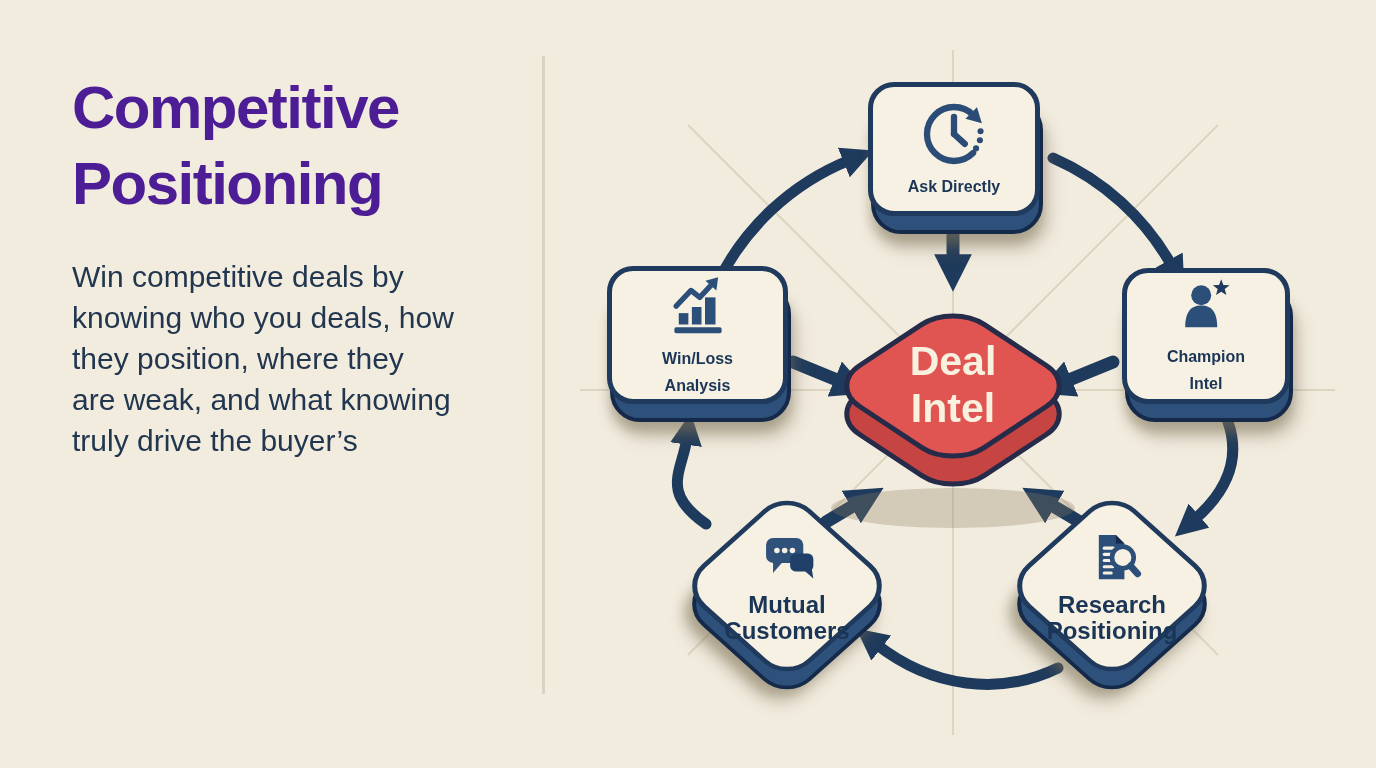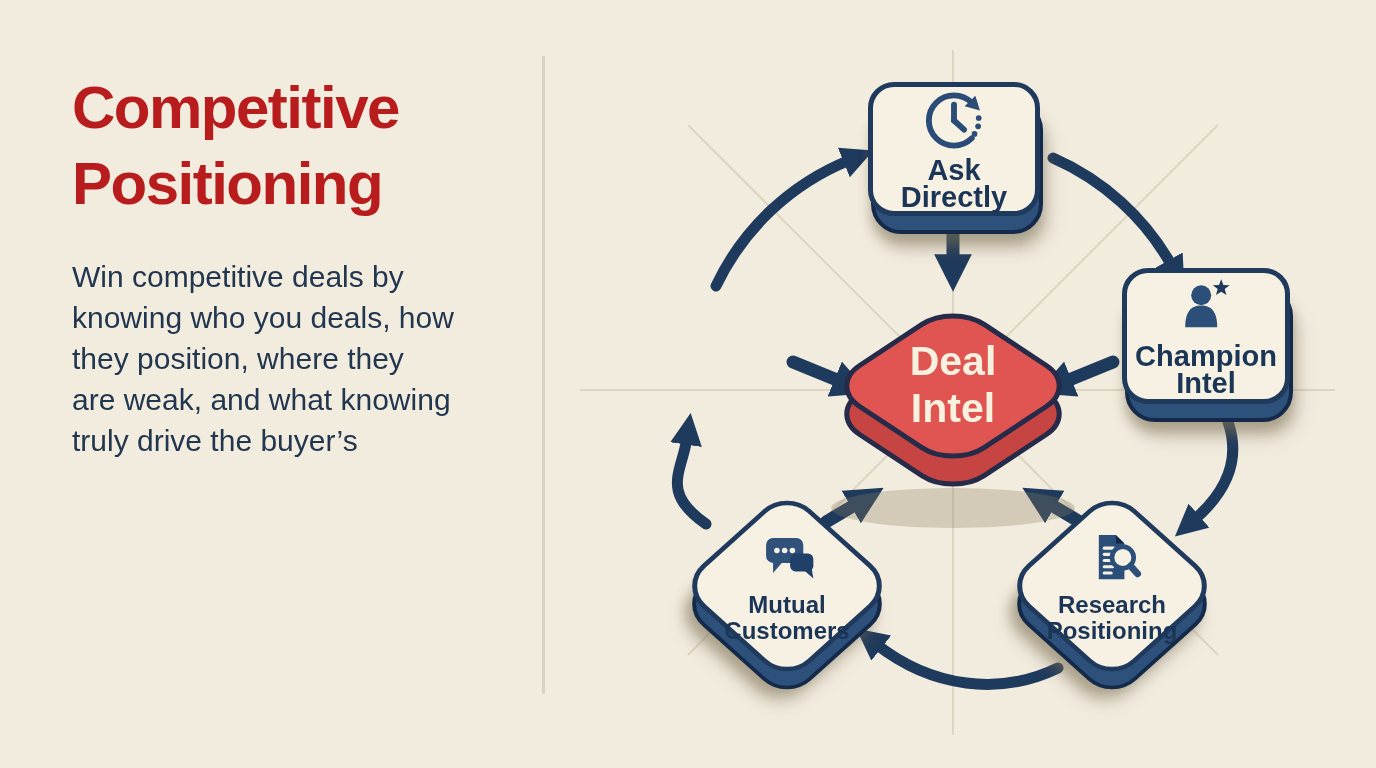--- a/index.html
+++ b/index.html
@@ -2,21 +2,21 @@
 <html><head>
 <meta charset="utf-8">
 <style>
   html,body{margin:0;padding:0;}
   body{width:1376px;height:768px;overflow:hidden;font-family:"Liberation Sans",sans-serif;}
   .canvas{position:relative;width:1376px;height:768px;background:#f2ecdf;}
 
   
   .left-panel{position:absolute;left:0;top:0;width:543px;height:768px;}
   .title{position:absolute;left:72px;top:70px;margin:0;font-size:60px;line-height:76px;
-         font-weight:700;color:#b91c1c;letter-spacing:-1.5px;}
+         font-weight:700;color:#4c1d95;letter-spacing:-1.5px;}
   .title span{display:block;}
   .desc{position:absolute;left:72px;top:256px;font-size:30px;line-height:41px;
         color:#22374f;font-weight:400;}
   .desc span{display:block;}
   .divider{position:absolute;left:542px;top:56px;width:3px;height:638px;background:#d9d3c4;}
 
   
   .diagram{position:absolute;left:0;top:0;width:1376px;height:768px;}
   .underlay{position:absolute;left:0;top:0;}
 
@@ -31,21 +31,21 @@
 
   .node-diamond{width:154px;height:154px;}
   .node-diamond .base{left:0;right:0;top:0;bottom:0;border-radius:34px;
               transform:translateY(18px) scaleY(.9) rotate(45deg);}
   .node-diamond .face{left:0;right:0;top:0;bottom:0;border-radius:34px;
               transform:scaleY(.9) rotate(45deg);}
   .node-diamond .inner{position:absolute;left:-13px;top:-13px;width:170px;height:170px;
               transform:rotate(-45deg) scaleY(1.1111);
               display:flex;flex-direction:column;align-items:center;justify-content:center;gap:2px;}
 
-  .label{font-weight:700;color:#1b3556;font-size:29px;line-height:27px;text-align:center;}
+  .label{font-weight:700;color:#1b3556;font-size:16px;line-height:27px;text-align:center;}
   .node-diamond .label{font-size:24px;line-height:26px;}
   .label span{display:block;}
 
   .hub-label{position:absolute;left:853px;top:338px;width:200px;text-align:center;
              font-weight:700;font-size:41px;line-height:47px;color:#f8f1df;}
   .hub-label span{display:block;}
 </style>
 </head>
 <body>
 
@@ -135,20 +135,39 @@
           <path d="M14,64 C14,44 22,37 34,37 C46,37 54,44 54,64 Z" fill="#2c4f7a"></path>
           <polygon points="59,4 61.7,11.3 69.5,11.6 63.4,16.4 65.5,23.9 59,19.6 52.5,23.9 54.6,16.4 48.5,11.6 56.3,11.3" fill="#1f3a5c"></polygon>
         </svg>
         <div class="label">
           <span>Champion</span>
           <span>Intel</span>
         </div>
       </div>
     </div>
 
+    <div class="node node-rect" style="left:607px;top:266px;width:181px;height:154px;">
+      <div class="base"></div>
+      <div class="face">
+        <svg width="70" height="70" viewBox="0 0 80 80">
+          <g fill="#2c4f7a">
+            <rect x="13" y="63" width="54" height="7" rx="2"></rect>
+            <rect x="18" y="47" width="11" height="13"></rect>
+            <rect x="33" y="40" width="11" height="20"></rect>
+            <rect x="48" y="29" width="12" height="31"></rect>
+          </g>
+          <path d="M15,39 L32,21 L42,29 L55,15" fill="none" stroke="#2c4f7a" stroke-width="6" stroke-linecap="round" stroke-linejoin="round"></path>
+          <polygon points="63,6 61,21 48.5,10" fill="#2c4f7a"></polygon>
+        </svg>
+        <div class="label">
+          <span>Win/Loss</span>
+          <span>Analysis</span>
+        </div>
+      </div>
+    </div>
 
     <div class="node node-diamond" style="left:710px;top:509px;">
       <div class="base"></div>
       <div class="face">
         <div class="inner">
           <svg width="62" height="62" viewBox="0 0 80 80">
             <rect x="13" y="13" width="48" height="32" rx="9" fill="#2f517a"></rect>
             <polygon points="22,42 36,42 22,58" fill="#2f517a"></polygon>
             <circle cx="27" cy="29" r="3.6" fill="#f6f1e3"></circle>
             <circle cx="37" cy="29" r="3.6" fill="#f6f1e3"></circle>

